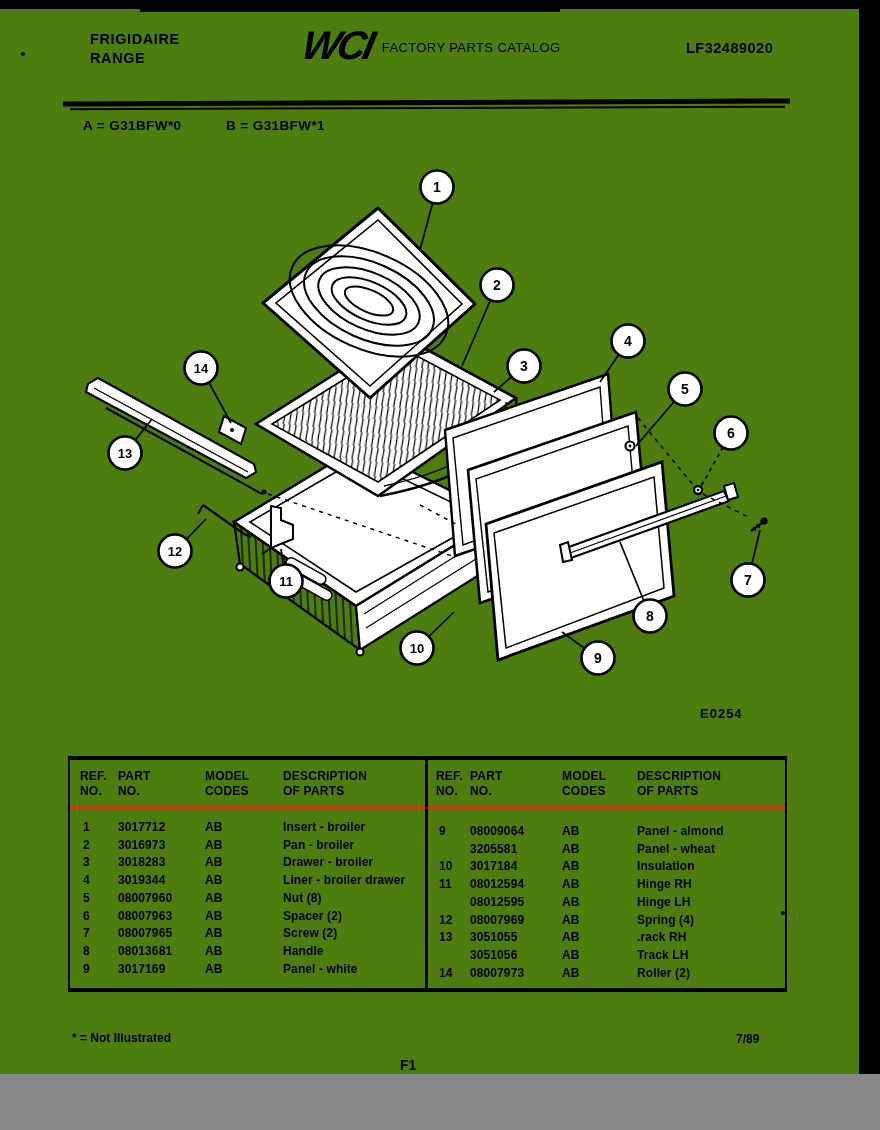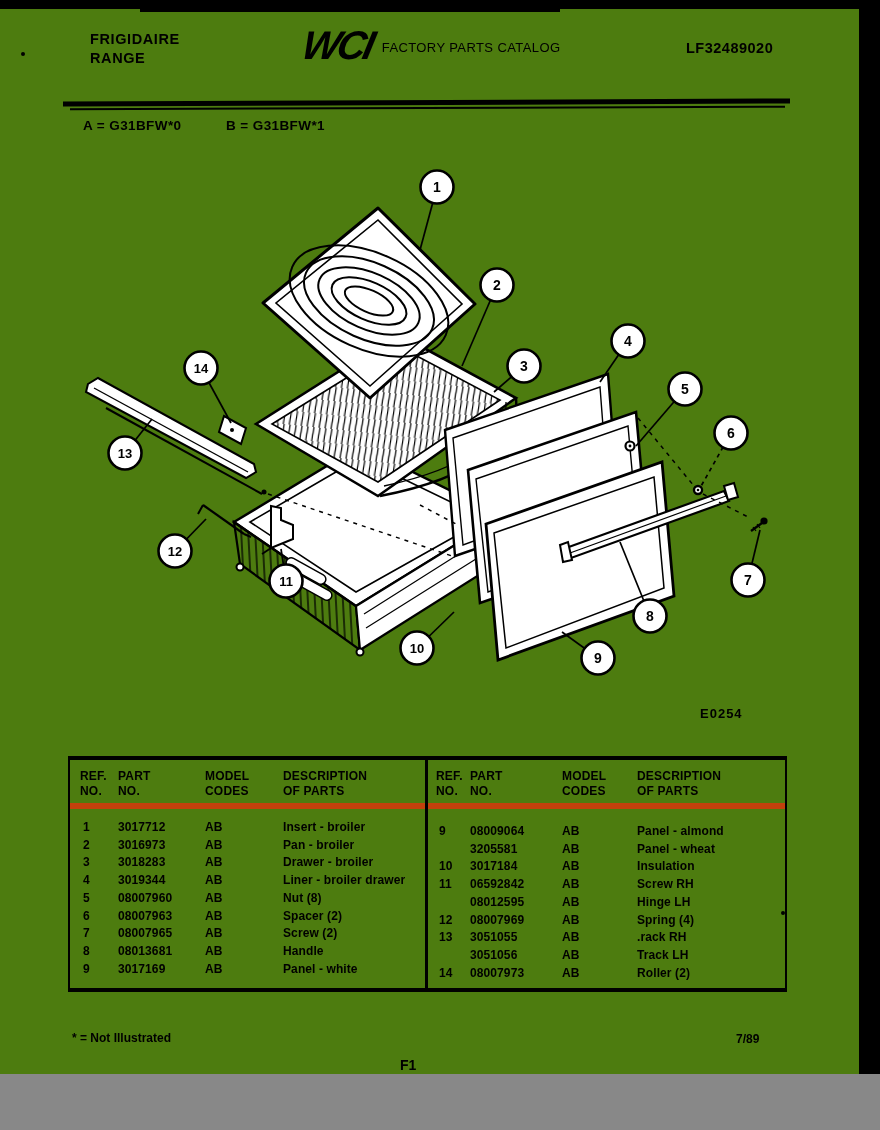--- a/index.html
+++ b/index.html
@@ -31,21 +31,21 @@
   svg text{font-family:"Liberation Sans",sans-serif;font-weight:bold;}
 
   .figure-code{position:absolute;left:700px;top:706px;font-size:13px;font-weight:bold;letter-spacing:1px;}
 
   .parts-table{position:absolute;left:68px;top:756px;width:719px;height:236px;box-sizing:border-box;
                border-top:4px solid #000;border-bottom:4px solid #000;
                border-left:2px solid #000;border-right:2px solid #000;display:flex;}
   .table-half{box-sizing:border-box;position:relative;}
   .half-left{width:358px;border-right:3px solid #000;}
   .half-right{flex:1;}
-  .thead{display:grid;box-sizing:border-box;height:49px;border-bottom:6px solid #c2410c;
+  .thead{display:grid;box-sizing:border-box;height:49px;border-bottom:3px solid #c2410c;
          font-size:12px;font-weight:bold;line-height:15px;padding-top:9px;letter-spacing:.2px;}
   .half-left  .thead{grid-template-columns:38px 87px 78px auto;padding-left:10px;}
   .half-right .thead{grid-template-columns:34px 92px 75px auto;padding-left:8px;}
   .tbody{font-size:12px;font-weight:bold;letter-spacing:.1px;}
   .half-left  .tbody{padding:10px 0 0 10px;}
   .half-right .tbody{padding:14px 0 0 8px;}
   .trow{display:grid;line-height:17.7px;}
   .half-left  .trow{grid-template-columns:38px 87px 78px auto;}
   .half-right .trow{grid-template-columns:34px 92px 75px auto;}
   .tcell{white-space:nowrap;}
@@ -344,23 +344,23 @@
             <div class="tcell c3">Panel - wheat</div>
           </div>
           <div class="trow">
             <div class="tcell c0">10</div>
             <div class="tcell c1">3017184</div>
             <div class="tcell c2">AB</div>
             <div class="tcell c3">Insulation</div>
           </div>
           <div class="trow">
             <div class="tcell c0">11</div>
-            <div class="tcell c1">06592842</div>
-            <div class="tcell c2">AB</div>
-            <div class="tcell c3">Screw RH</div>
+            <div class="tcell c1">08012594</div>
+            <div class="tcell c2">AB</div>
+            <div class="tcell c3">Hinge RH</div>
           </div>
           <div class="trow">
             <div class="tcell c0"></div>
             <div class="tcell c1">08012595</div>
             <div class="tcell c2">AB</div>
             <div class="tcell c3">Hinge LH</div>
           </div>
           <div class="trow">
             <div class="tcell c0">12</div>
             <div class="tcell c1">08007969</div>

